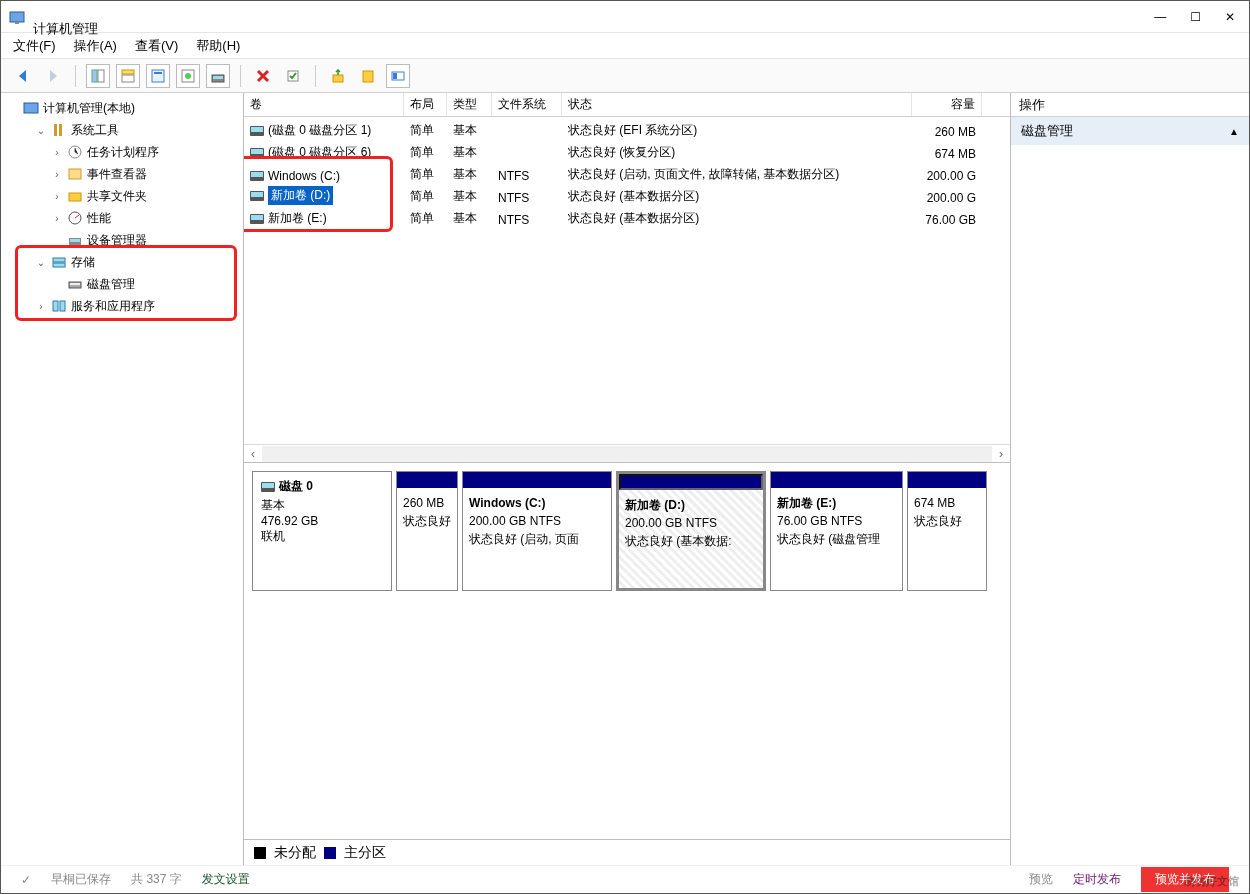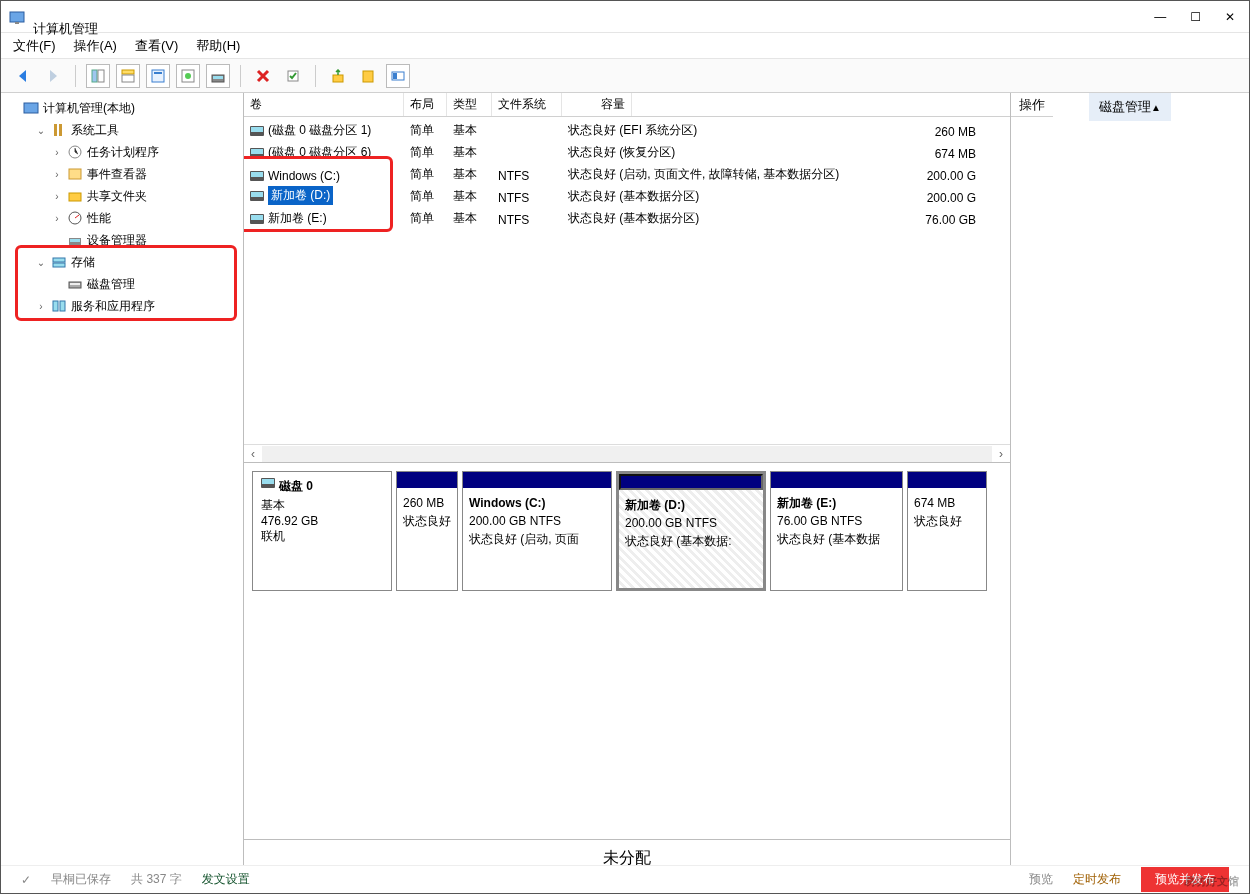--- a/index.html
+++ b/index.html
@@ -37,30 +37,30 @@
 .diskico { width: 14px; height: 10px; background: #555; border-radius: 1px; display: inline-block; position: relative; }
 .diskico::before { content: ""; position: absolute; left: 1px; top: 1px; width: 12px; height: 5px; background: #9de; }
 .selected { background: #0a64c8; color: #fff; }
 .red-box-vol { position: absolute; left: -9px; top: 39px; width: 158px; height: 76px; pointer-events: none; z-index: 5; }
 .hscroll { height: 18px; display: flex; border-top: 1px solid #ddd; align-items: center; }
 .hscroll .arrow { width: 18px; text-align: center; color: #666; }
 .hscroll .track { flex: 1; background: #f0f0f0; height: 16px; }
 .disk-map { flex: 1; padding: 8px; overflow: auto; }
 .disk-row { display: flex; height: 120px; }
 .disk-label { width: 140px; border: 1px solid #888; padding: 6px 8px; font-size: 12px; }
-.disk-label .dn { font-weight: bold; margin-bottom: 2px; display: flex; gap: 4px; }
+.disk-label .dn { font-weight: bold; margin-bottom: 2px; display: flex; align-items: center; gap: 4px; }
 .part { border: 1px solid #888; margin-left: 4px; display: flex; flex-direction: column; overflow: hidden; }
 .part .hdr { height: 16px; background: #000080; }
 .part .body { flex: 1; padding: 6px; font-size: 12px; line-height: 1.5; overflow: hidden; }
 .part.selected-part { border: 3px solid #888; background: repeating-linear-gradient(45deg,#fff,#fff 3px,#eee 3px,#eee 6px); }
 .part.selected-part .hdr { border: 2px inset #666; }
 .part .pname { font-weight: bold; }
-.legend { height: 26px; border-top: 1px solid #bdbdbd; display: flex; align-items: center; padding: 0 10px; gap: 8px; font-size: 16px; flex-direction: column; }
+.legend { height: 26px; border-top: 1px solid #bdbdbd; display: flex; align-items: center; padding: 0 10px; gap: 8px; font-size: 14px; }
 .lg-sq { width: 12px; height: 12px; display: inline-block; }
-.actions-panel { width: 238px; display: flex; flex-direction: row; gap: 36px; }
+.actions-panel { width: 238px; display: flex; flex-direction: column; }
 .actions-head { height: 24px; background: #fff; border-bottom: 1px solid #d0d0d0; padding: 3px 8px; font-weight: normal; font-size: 13px; }
 .actions-sub { height: 28px; background: #e6eef8; display: flex; align-items: center; padding: 0 10px; justify-content: space-between; font-size: 13px; }
 .actions-item { height: 28px; display: flex; align-items: center; padding: 0 24px; justify-content: space-between; font-size: 13px; }
 .tri-up { font-size: 10px; }
 .tri-right { font-size: 12px; }
 .bottom-bar { position: absolute; bottom: 0; left: 0; right: 0; height: 28px; display: flex; align-items: center; padding: 0 20px; gap: 20px; font-size: 12px; background: #fff; border-top: 1px solid #eee; }
 .watermark { position: absolute; right: 10px; bottom: 4px; font-size: 11px; color: rgba(0,0,0,0.35); font-weight: bold; }
 
 .c-vol { width: 160px; }
 .c-layout { width: 43px; }
@@ -295,20 +295,21 @@
     </div>
 
     <div class="center-panel">
 
       <div class="vol-list">
         <div class="vol-head">
           <div class="ch c-vol">卷</div>
           <div class="ch c-layout">布局</div>
           <div class="ch c-type">类型</div>
           <div class="ch c-fs">文件系统</div>
+          <div class="ch c-status">状态</div>
           <div class="ch c-cap">容量</div>
         </div>
         <div class="vol-body" id="vol-body">
           <div class="red-box red-box-vol"></div>
         <div class="vrow">
               <div class="cell c-vol volname">
                 <span class="diskico"></span>
                 <span>(磁盘 0 磁盘分区 1)</span>
               </div>
               <div class="cell c-layout">简单</div>
@@ -401,21 +402,21 @@
                 <div class="pname">新加卷  (D:)</div>
                 <div>200.00 GB NTFS</div>
                 <div>状态良好 (基本数据:</div>
               </div>
             </div>
             <div class="part" style="width: 133px;">
               <div class="hdr"></div>
               <div class="body">
                 <div class="pname">新加卷  (E:)</div>
                 <div>76.00 GB NTFS</div>
-                <div>状态良好 (基本数据</div>
+                <div>状态良好 (磁盘管理</div>
               </div>
             </div>
             <div class="part" style="width: 80px;">
               <div class="hdr"></div>
               <div class="body">
                 <div>674 MB</div>
                 <div>状态良好</div>
               </div>
             </div>
           </div>
@@ -439,18 +440,18 @@
 
   </div>
 
   <div class="bottom-bar">
     <span style="color:#888">✓</span>
     <span style="color:#888">早桐已保存</span>
     <span style="color:#888">共 337 字</span>
     <span style="color:#14532d">发文设置</span>
     <span style="flex:1"></span>
     <span style="color:#888">预览</span>
-    <span style="color:#a16207">定时发布</span>
+    <span style="color:#701a75">定时发布</span>
     <span style="background:#e33;color:#fff;padding:4px 14px">预览并发布</span>
   </div>
 
   <div class="watermark">易坊好文馆</div>
 </div>
 
 </body></html>

